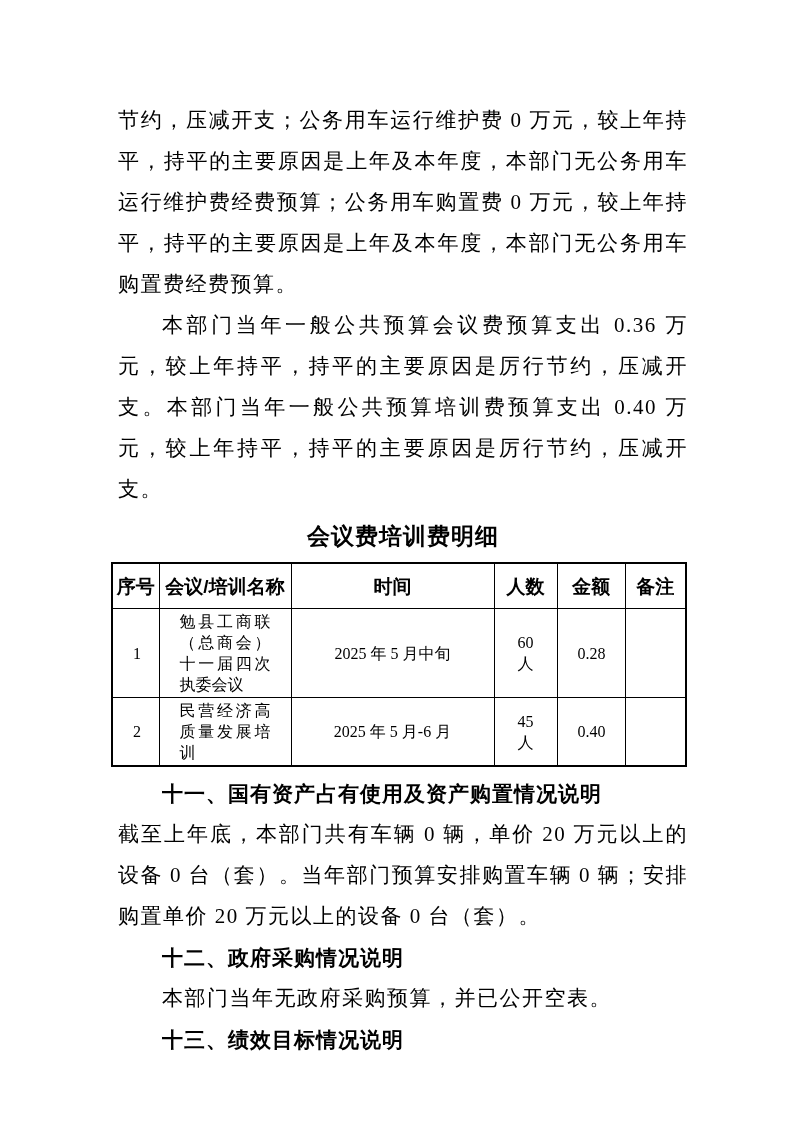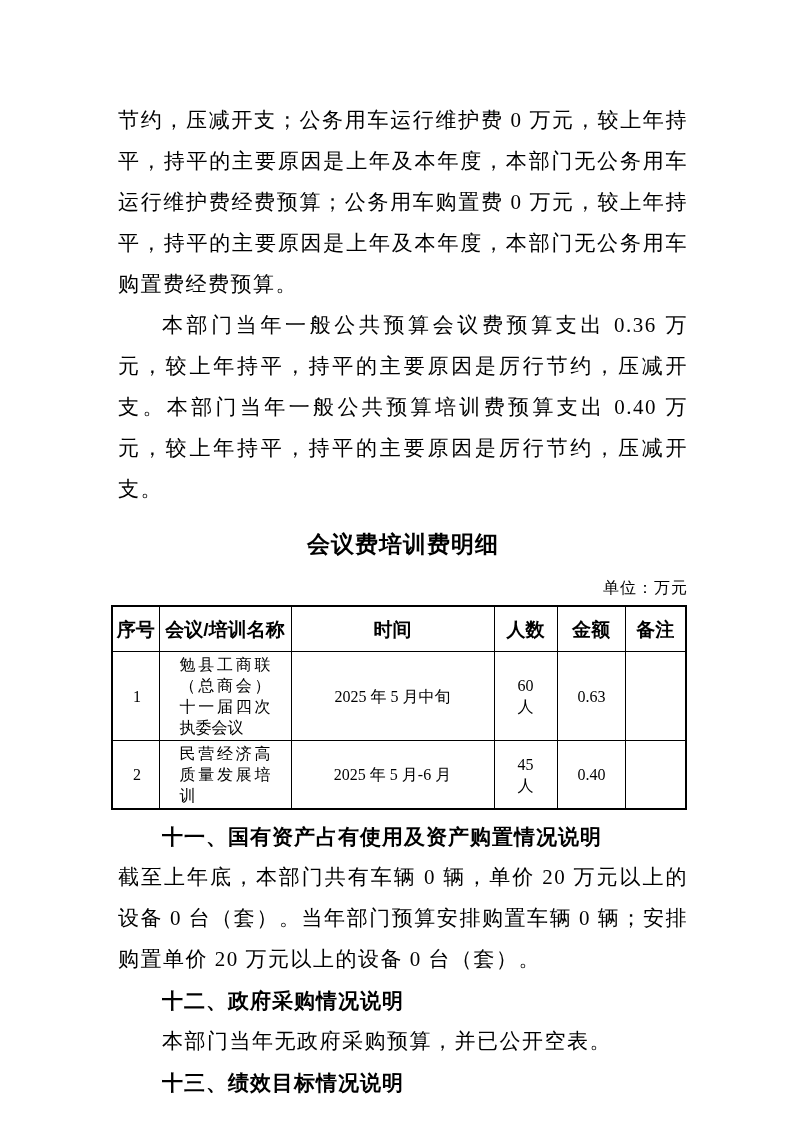--- a/index.html
+++ b/index.html
@@ -24,21 +24,21 @@
     margin:0;
     font-size:21px;
     line-height:41px;
     letter-spacing:1.5px;
     text-align:justify;
     text-justify:inter-ideograph;
   }
   p.indent{ text-indent:44px; }
   .spacer-top{ height:100px; }
   h2.table-title{
-    margin:16px;
+    margin:8px;
     font-family:"Liberation Sans","DejaVu Sans",sans-serif;
     font-weight:bold;
     font-size:23px;
     line-height:36px;
     text-align:center;
     letter-spacing:1px;
   }
   .unit-note{
     margin-top:6px;
     font-size:16px;
@@ -92,21 +92,20 @@
 <div class="page">
   <div class="content">
     <div class="spacer-top"></div>
 
     <p class="body-par">节约，压减开支；公务用车运行维护费 0 万元，较上年持平，持平的主要原因是上年及本年度，本部门无公务用车运行维护费经费预算；公务用车购置费 0 万元，较上年持平，持平的主要原因是上年及本年度，本部门无公务用车购置费经费预算。</p>
 
     <p class="body-par indent">本部门当年一般公共预算会议费预算支出 0.36 万元，较上年持平，持平的主要原因是厉行节约，压减开支。本部门当年一般公共预算培训费预算支出 0.40 万元，较上年持平，持平的主要原因是厉行节约，压减开支。</p>
 
     <h2 class="table-title">会议费培训费明细</h2>
 
-    <div class="unit-note">单位：万元</div>
 
     <table class="fee-table">
       <colgroup>
         <col style="width:47px">
         <col style="width:132px">
         <col style="width:203px">
         <col style="width:63px">
         <col style="width:68px">
         <col style="width:61px">
       </colgroup>
@@ -117,21 +116,21 @@
         <th>时间</th>
         <th>人数</th>
         <th>金额</th>
         <th>备注</th>
       </tr>
       <tr class="data-row">
         <td class="cell-no">1</td>
         <td class="cell-name">勉县工商联（总商会）十一届四次执委会议</td>
         <td class="cell-time">2025 年 5 月中旬</td>
         <td class="cell-people">60 人</td>
-        <td class="cell-amount">0.63</td>
+        <td class="cell-amount">0.28</td>
         <td class="cell-remark"></td>
       </tr>
       <tr class="data-row">
         <td class="cell-no">2</td>
         <td class="cell-name">民营经济高质量发展培训</td>
         <td class="cell-time">2025 年 5 月-6 月</td>
         <td class="cell-people">45 人</td>
         <td class="cell-amount">0.40</td>
         <td class="cell-remark"></td>
       </tr>

